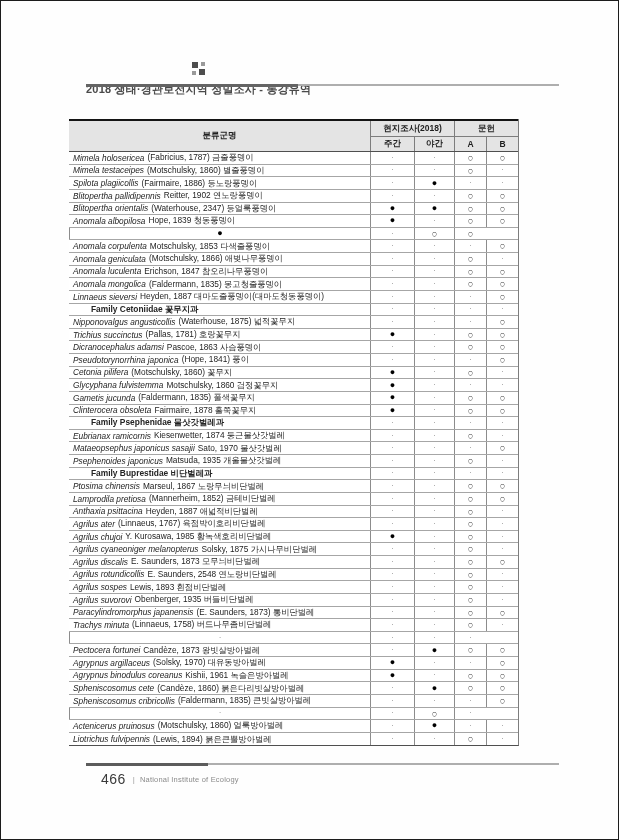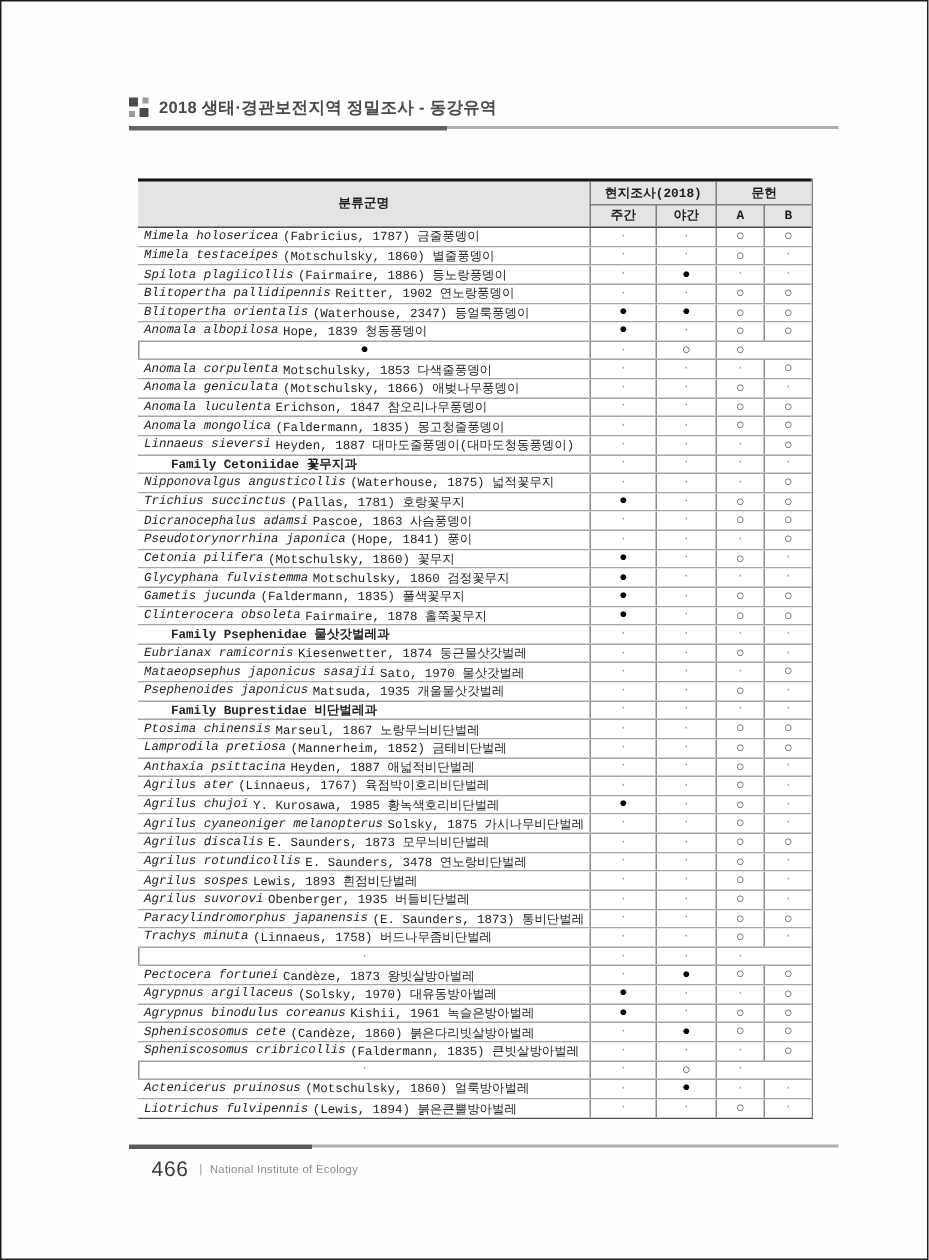--- a/index.html
+++ b/index.html
@@ -3,34 +3,34 @@
 <meta charset="utf-8">
 <style>
   html,body { margin:0; padding:0; background:#888; }
   * { box-sizing:border-box; }
   .page {
     position:relative; width:619px; height:840px; margin:0 auto;
     background:#fefefe; border:1px solid #1c1c1c; overflow:hidden;
     font-family:"Liberation Sans", sans-serif; color:#222;
   }
   
-  .doc-header { position:absolute; left:85px; top:61px; height:18px; display:flex; align-items:center; gap:7px; }
+  .doc-header { position:absolute; left:85px; top:61px; height:18px; display:flex; align-items:center; gap:7px;flex-direction:column; }
   .logo-grid { width:13px; height:13px; display:grid; grid-template-columns:6px 6px; grid-template-rows:6px 6px; gap:1px; }
   .logo-grid .sq1 { background:#4d4d4d; }
   .logo-grid .sq2 { background:#9a9a9a; width:4px; height:4px; align-self:end; justify-self:start; }
   .logo-grid .sq3 { background:#9a9a9a; width:4px; height:4px; justify-self:end; }
   .logo-grid .sq4 { background:#4d4d4d; }
   .page-title { font-size:11px; font-weight:700; color:#4a4a4a; letter-spacing:0.2px; white-space:nowrap; }
   .header-rule { position:absolute; left:85px; top:83px; width:473px; height:3px; display:flex; align-items:flex-start; }
   .header-rule .dark  { width:212px; height:3px; background:#646464; }
   .header-rule .light { flex:1; height:2px; background:#aeaeae; }
 
   
-  .taxa-table { position:absolute; left:91px; top:118px; width:450px;
-                border-right:1px solid #7d7d7d; border-bottom:1px solid #4f4f4f;font-family:Liberation Mono, monospace; }
+  .taxa-table { position:absolute; left:68px; top:118px; width:450px;
+                border-right:1px solid #7d7d7d; border-bottom:1px solid #4f4f4f; }
   .thead { display:grid; grid-template-columns:301px 44px 40px 32px 32px;
            grid-template-rows:15px 15px; background:#e4e4e4;
            border-top:2px solid #141414; border-bottom:1px solid #4f4f4f; }
   .th { display:flex; align-items:center; justify-content:center;
         font-size:8.5px; font-weight:700; color:#1f1f1f; }
   .th-taxon  { grid-column:1; grid-row:1/3; }
   .th-survey { grid-column:2/4; grid-row:1; border-left:1px solid #7d7d7d; }
   .th-lit    { grid-column:4/6; grid-row:1; border-left:1px solid #7d7d7d; }
   .th-day    { grid-column:2; grid-row:2; border-left:1px solid #7d7d7d; border-top:1px solid #7d7d7d; }
   .th-night  { grid-column:3; grid-row:2; border-left:1px solid #7d7d7d; border-top:1px solid #7d7d7d; }
@@ -671,21 +671,21 @@
           <div class="td td-mark">
             <span class="m-circle">○</span>
           </div>
           <div class="td td-mark">
             <span class="m-circle">○</span>
           </div>
         </div>
         <div class="tr">
           <div class="td td-name">
             <span class="sci">Agrilus rotundicollis</span>
-            <span>E. Saunders, 3478 연노랑비단벌레</span>
+            <span>E. Saunders, 2548 연노랑비단벌레</span>
           </div>
           <div class="td td-mark">
             <span class="m-none">·</span>
           </div>
           <div class="td td-mark">
             <span class="m-none">·</span>
           </div>
           <div class="td td-mark">
             <span class="m-circle">○</span>
           </div>

